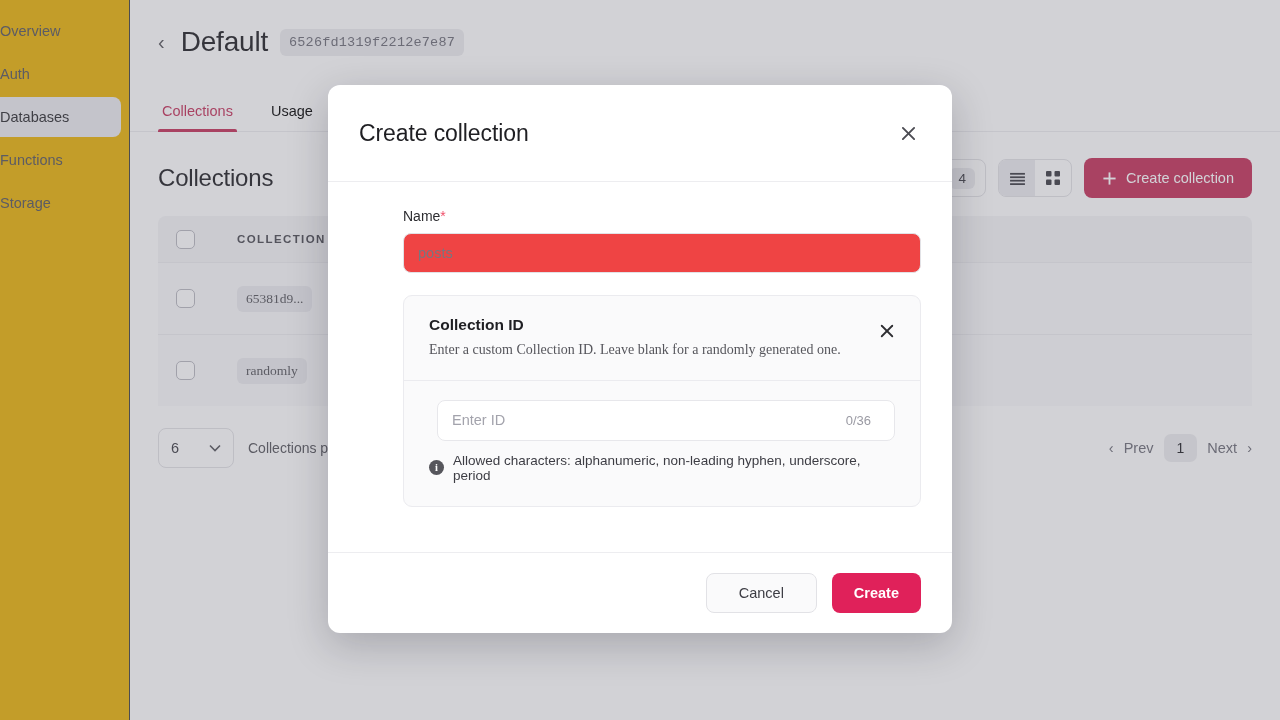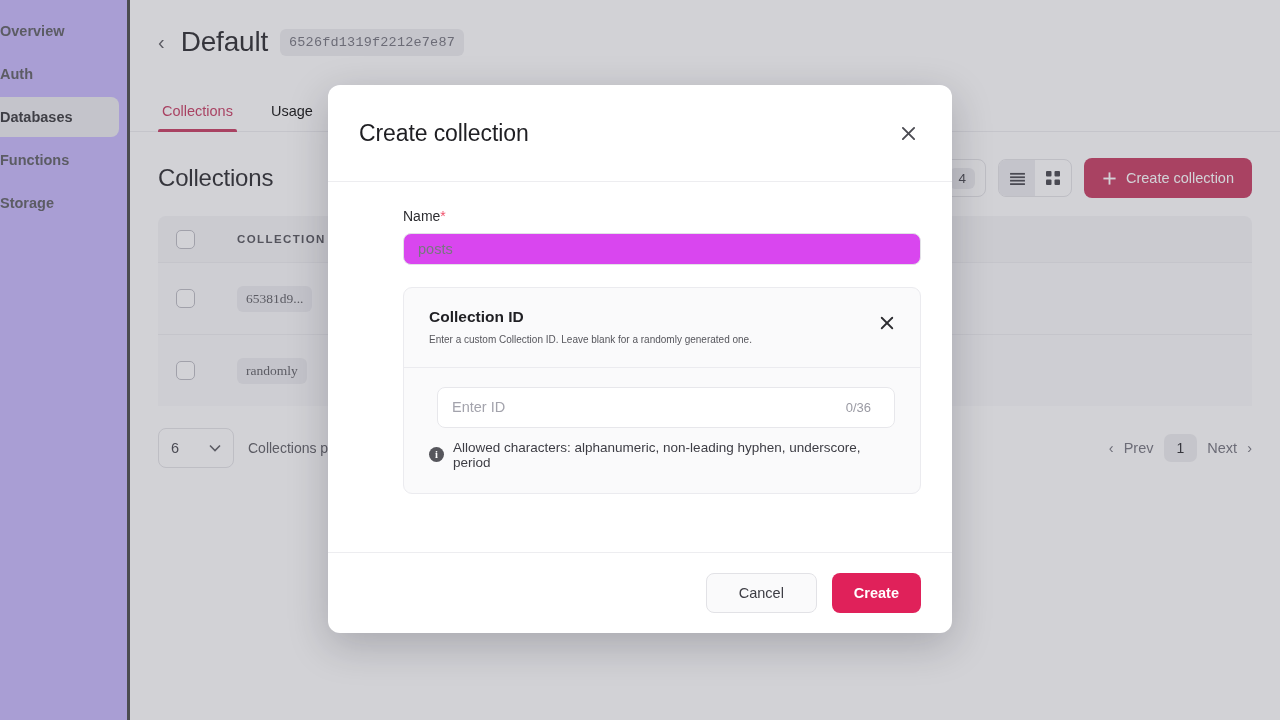--- a/index.html
+++ b/index.html
@@ -15,25 +15,24 @@
   
   .app {
     position: absolute; inset: 0;
     display: flex;
     background: #ffffff;
   }
 
   .sidebar {
     width: 130px;
     flex: 0 0 130px;
-    background: #c4b5fd;
-    border-right: 3px solid #404040;
+    background: #eab308;
+    border-right: 1px solid #404040;
     padding-top: 8px;
     position: relative;
-    font-weight: bold;
   }
   .side-item {
     height: 40px;
     display: flex;
     align-items: center;
     padding-left: 14px;
     margin: 3px 8px;
     border-radius: 8px;
     font-size: 14.5px;
     color: #56565c;
@@ -307,28 +306,28 @@
     margin-left: 44px;
   }
   .field-label {
     font-size: 14px;
     color: #2d2d31;
     margin-bottom: 9px;
   }
   .req { color: #f0506a; }
   .text-input {
     width: 100%;
-    height: 32px;
+    height: 40px;
     border: 1px solid #e2e2e6;
     border-radius: 8px;
     font-size: 14.5px;
     padding: 0 14px;
     color: #2d2d31;
     font-family: inherit;
-    background: #d946ef;
+    background: #ef4444;
     outline: none;
   }
   .text-input::placeholder { color: #77777f; }
 
   .idcard {
     margin-top: 22px;
     border: 1px solid #ebebef;
     border-radius: 9px;
     background: #fafafb;
     overflow: hidden;
@@ -338,23 +337,24 @@
     border-bottom: 1px solid #ebebef;
     position: relative;
   }
   .idcard-title {
     font-size: 15.5px;
     font-weight: 700;
     color: #1f1f23;
     margin-bottom: 7px;
   }
   .idcard-desc {
-    font-size: 10px;
+    font-size: 14px;
     color: #56565c;
     line-height: 1.35;
+    font-family: Liberation Serif, serif;
   }
   .idcard-x {
     position: absolute;
     right: 22px; top: 24px;
     color: #2d2d31;
     font-size: 18px;
     line-height: 1;
     width: 22px; height: 22px;
     display: flex; align-items: center; justify-content: center;
   }

